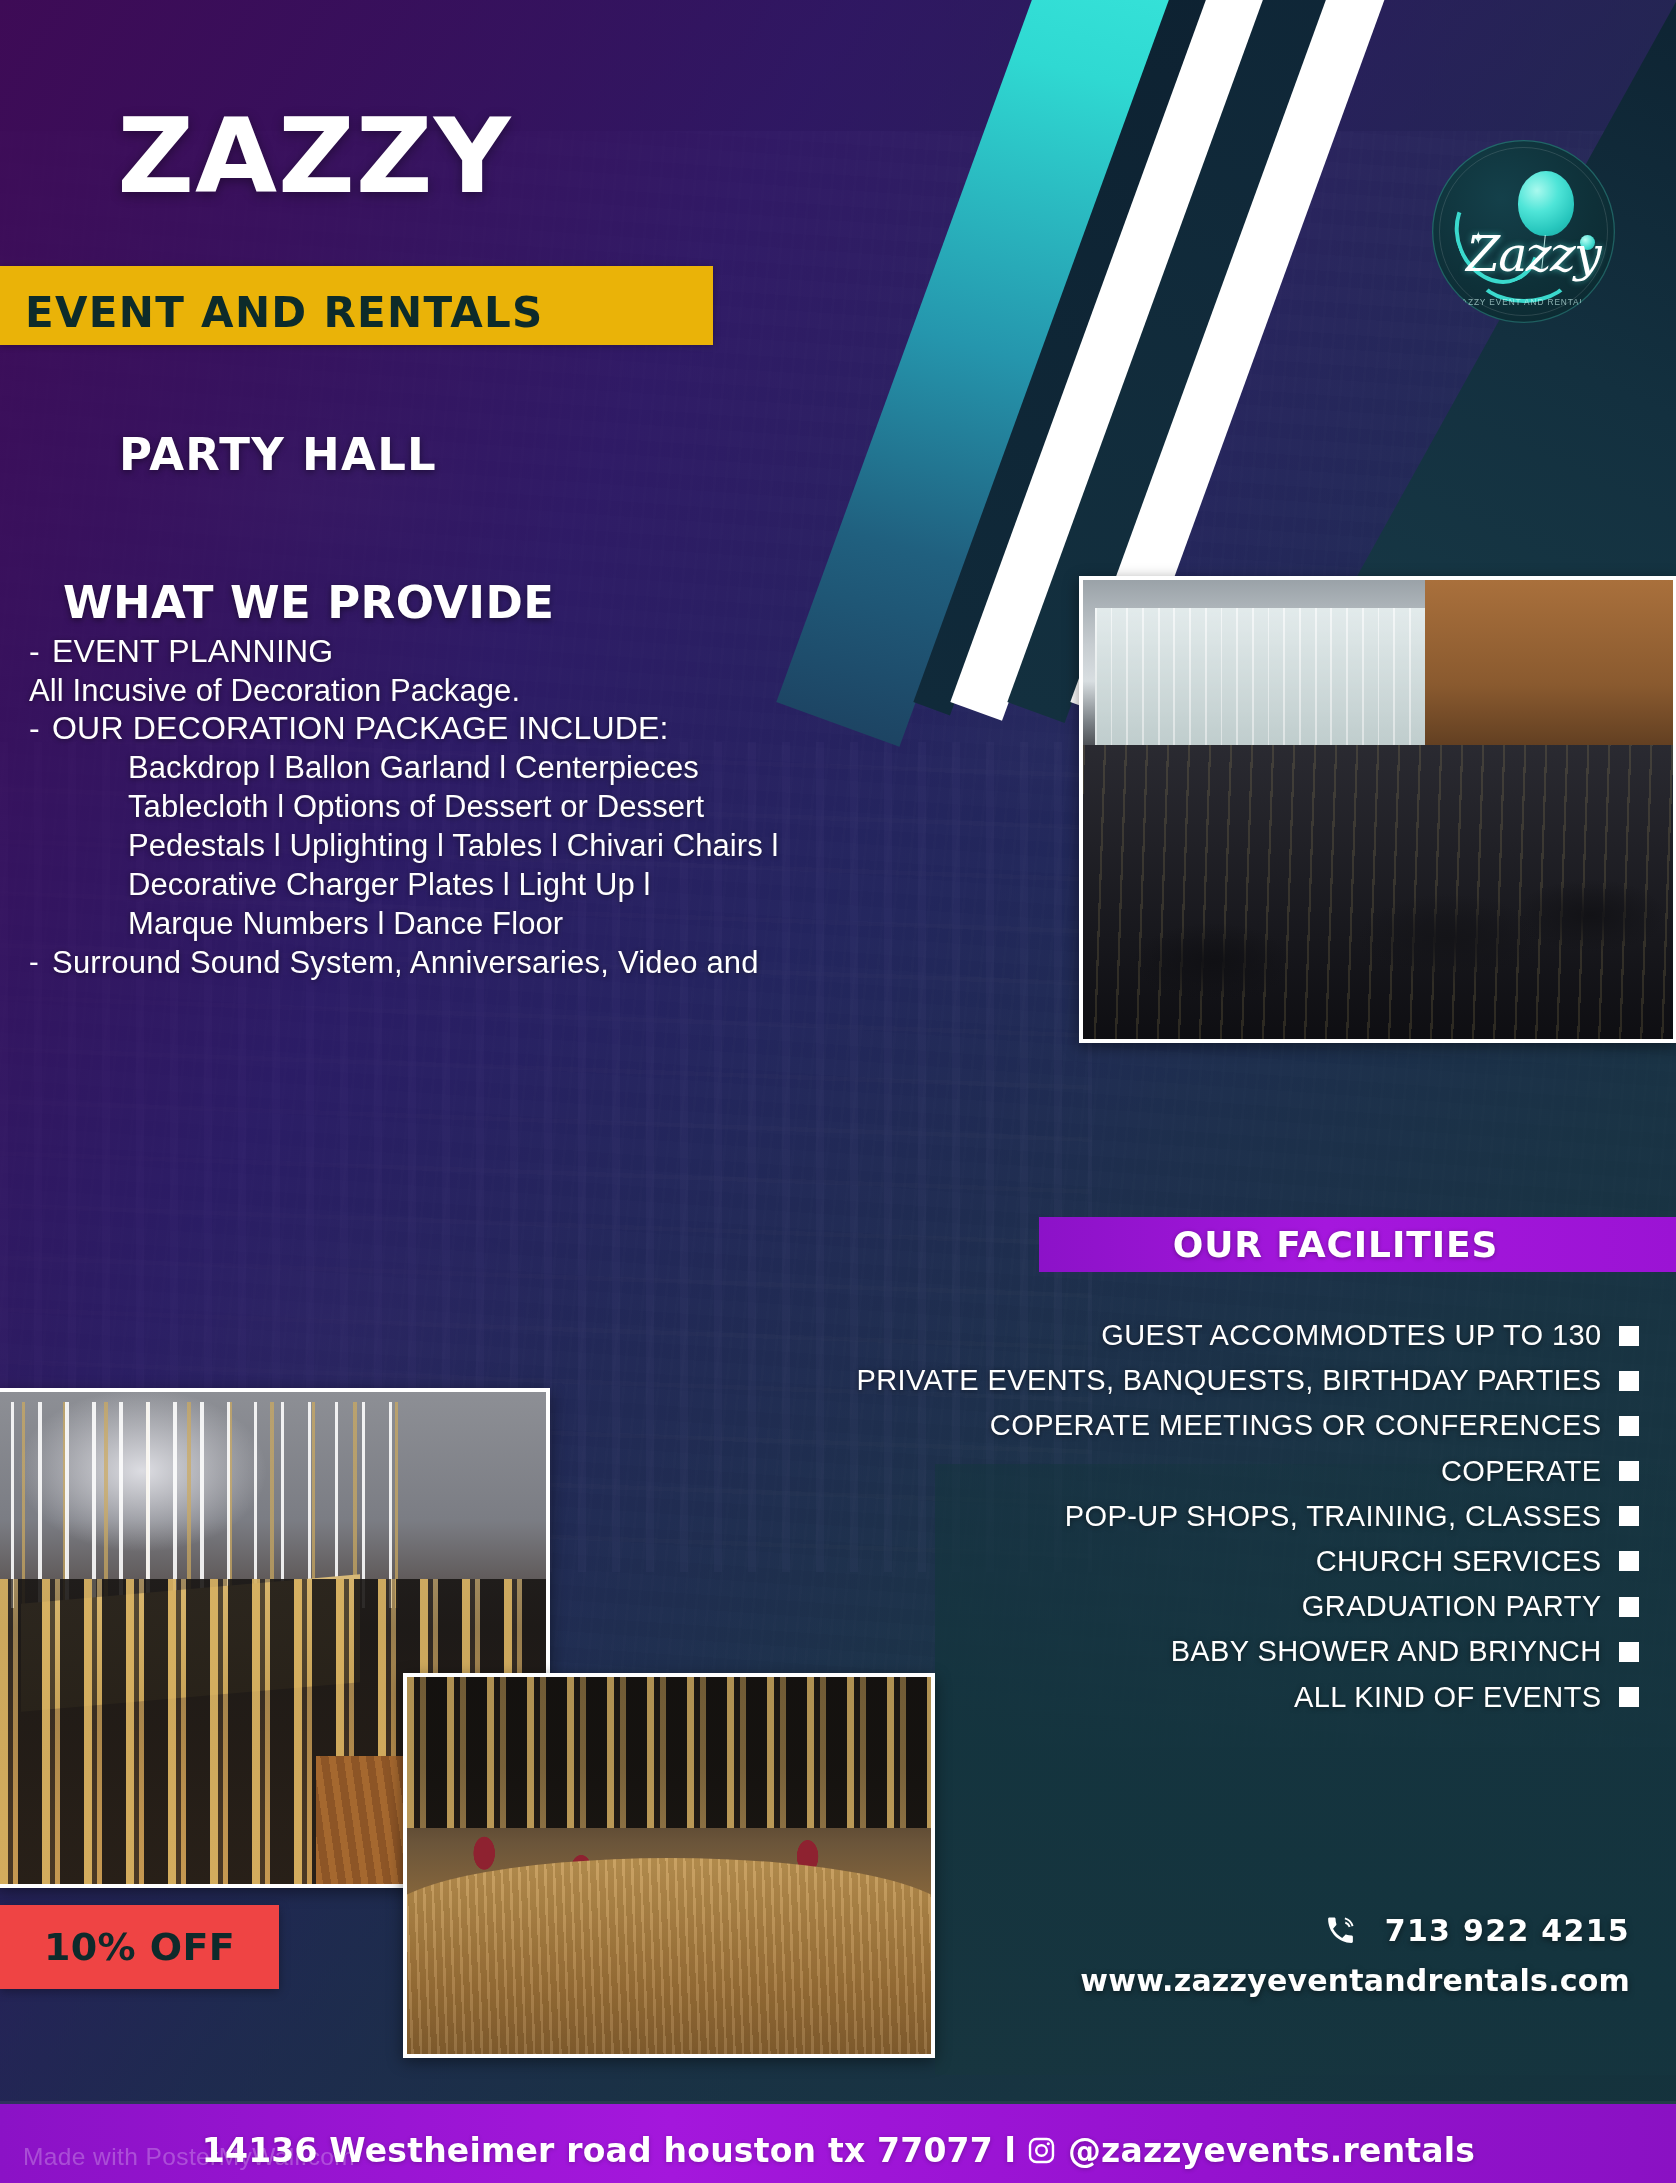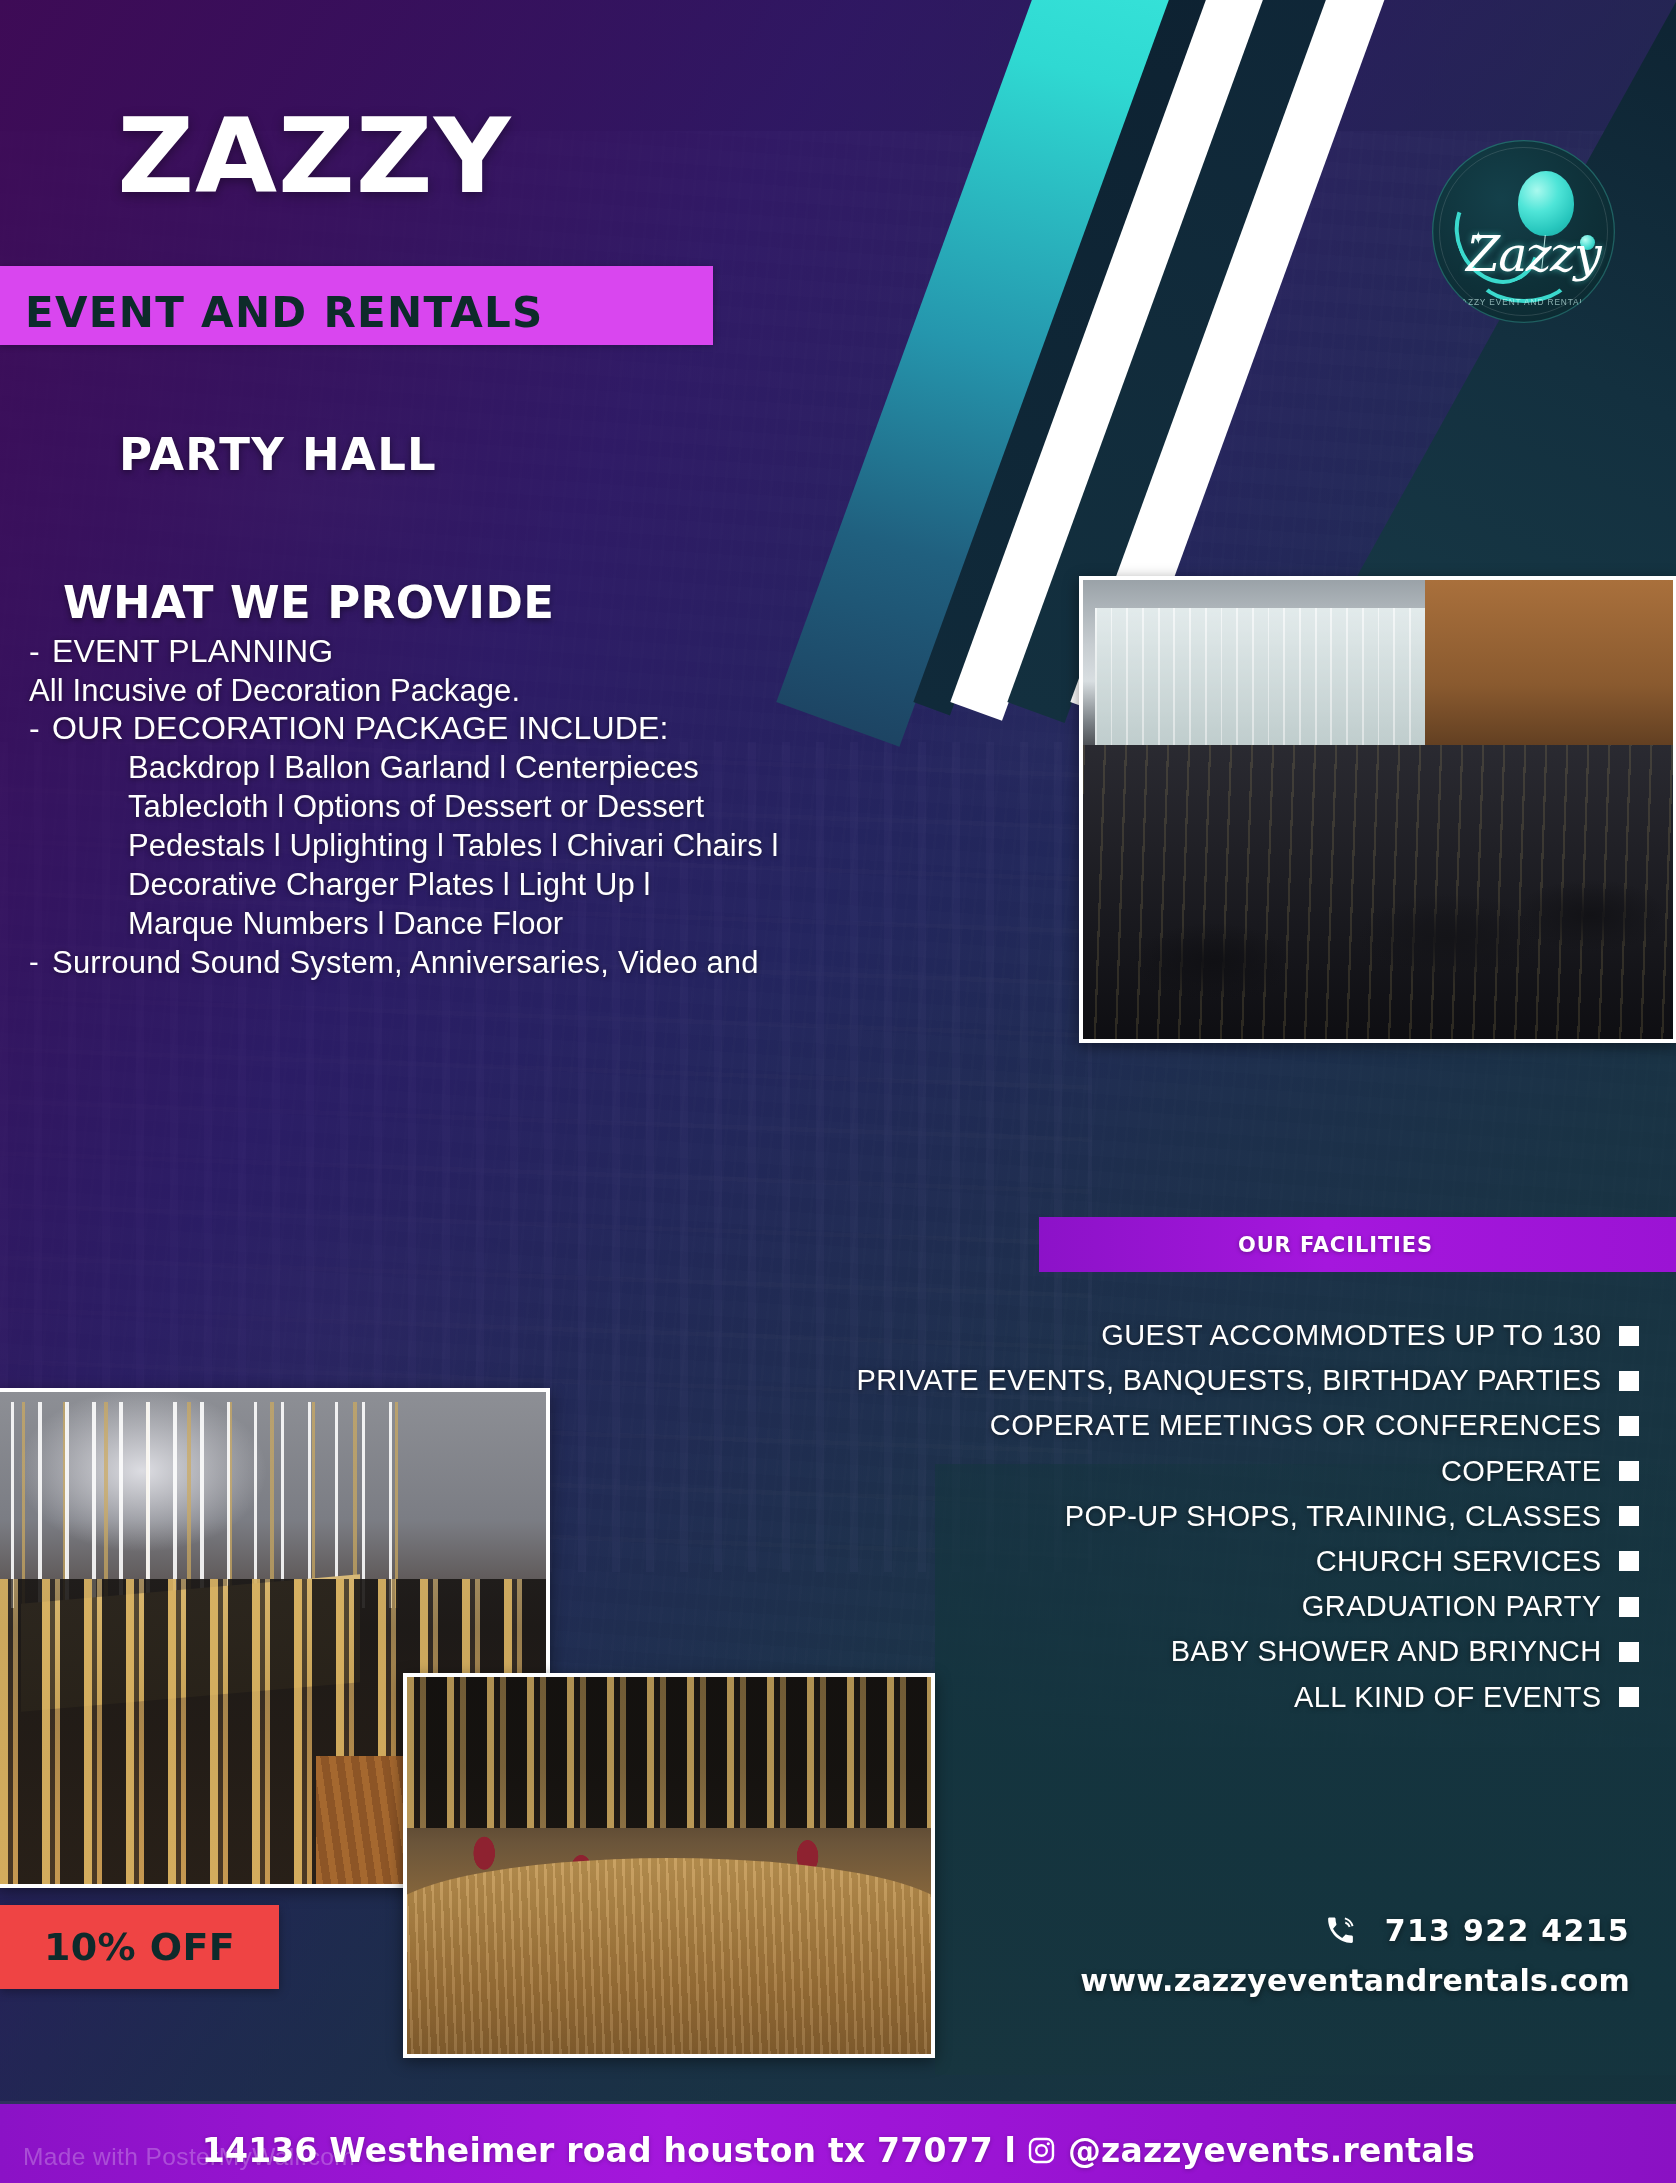--- a/index.html
+++ b/index.html
@@ -148,21 +148,21 @@
   .brand{
     position:absolute; left:121px; top:110px;
     font-family:"DejaVu Sans", sans-serif;
     font-weight:bold; font-size:104px; line-height:.9;
     color:#ffffff; letter-spacing:0.9px;
     transform:scaleX(1.02);
     text-shadow:0 2.6px 11.4px rgba(0,0,0,.38);
   }
   .brandbar{
     position:absolute; left:0; top:266px; width:713px; height:79px;
-    background:#d946ef;
+    background:#eab308;
     box-shadow:0 1.3px 7px rgba(0,0,0,.3);
   }
   .brandbar span{
     position:absolute; left:25px; top:22px;
     font-family:"DejaVu Sans", sans-serif;
     font-weight:bold; font-size:42px; letter-spacing:1.3px;
     color:#0d2b2a;
   }
   .partyhall{
     position:absolute; left:119px; top:428px;
@@ -323,21 +323,21 @@
   }
 
   
   .fac-banner{
     position:absolute; left:1039px; top:1217px; width:638px; height:55px;
     background:linear-gradient(90deg,#8c12c8,#a517dd 45%,#9b13d4);
     display:flex; align-items:center; justify-content:center;
   }
   .fac-banner span{
     font-family:"DejaVu Sans", sans-serif;
-    font-weight:bold; font-size:21px; letter-spacing:0.9px; color:#ffffff;
+    font-weight:bold; font-size:36px; letter-spacing:0.9px; color:#ffffff;
     text-shadow:0 1.3px 4.4px rgba(0,0,0,.35);
     padding-right:45px;
   }
   .fac-list{ position:absolute; right:38px; top:1319px; width:1048px; }
   .fac-row{
     display:flex; align-items:center; justify-content:flex-end;
     margin-bottom:12.2px;
   }
   .fac-label{
     font-family:"Liberation Sans", sans-serif;

